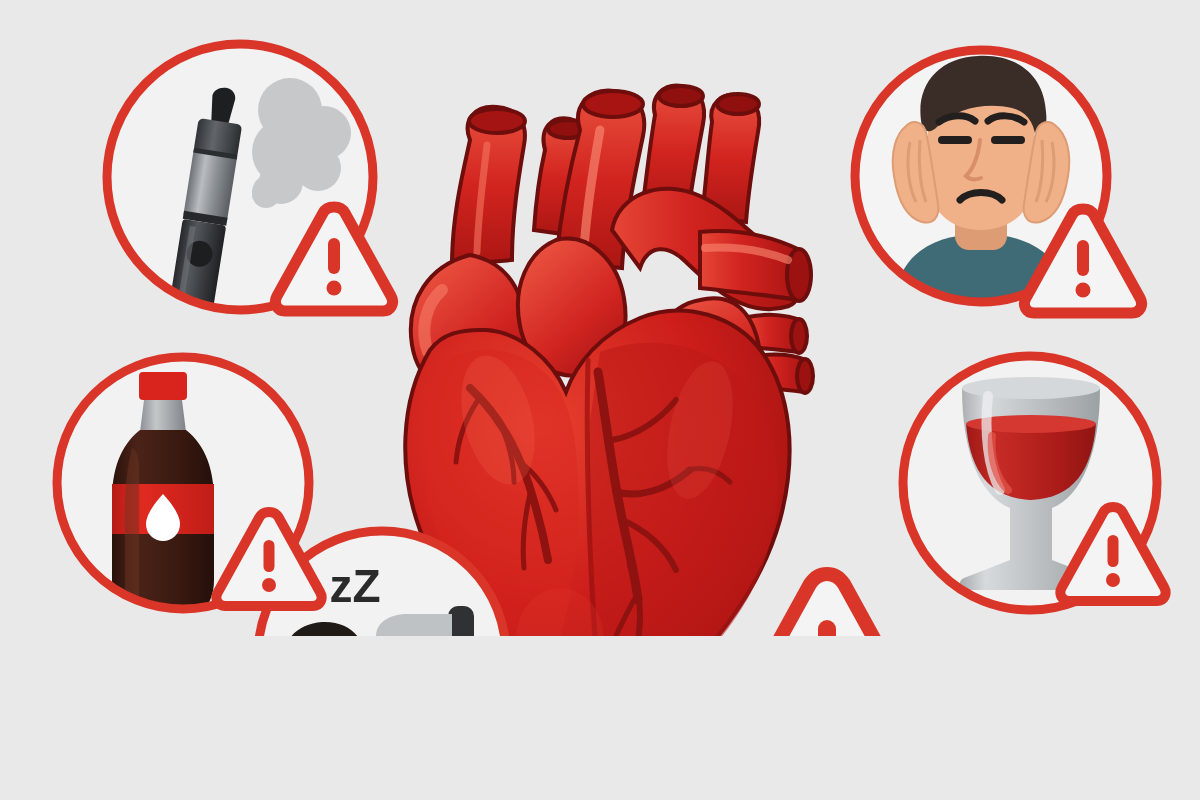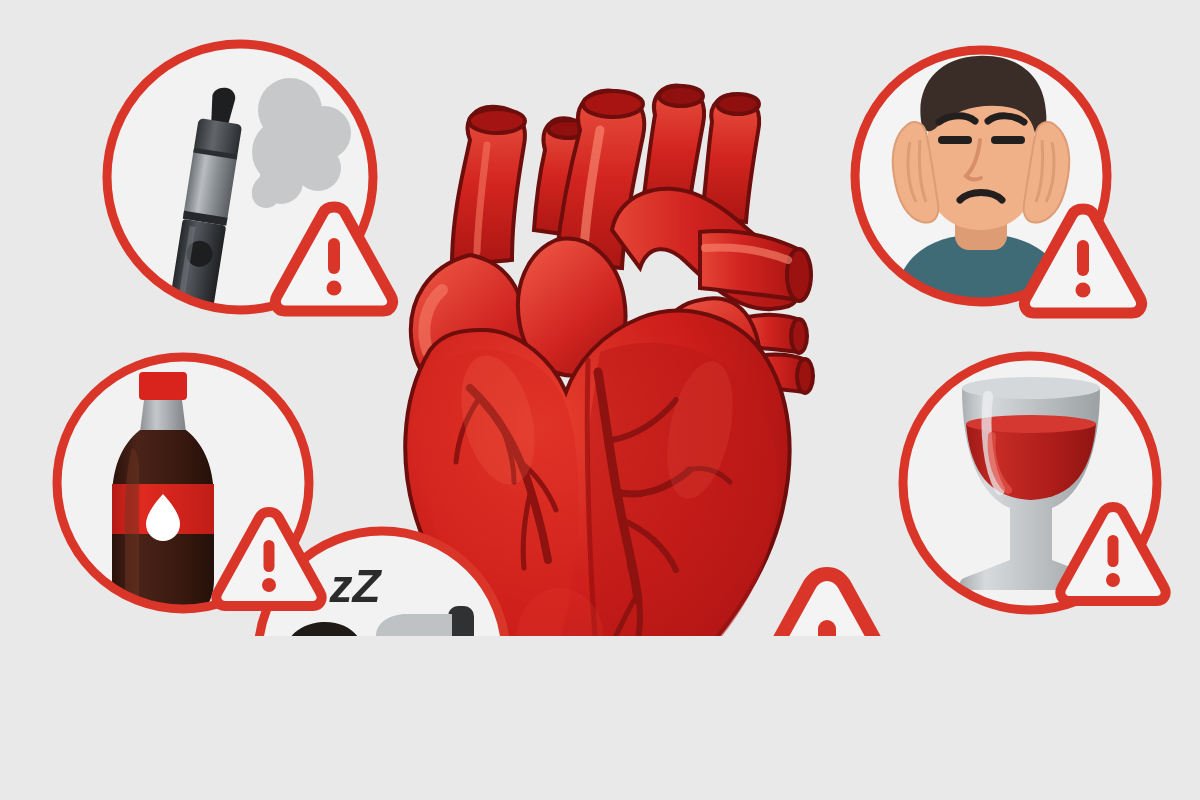--- a/index.html
+++ b/index.html
@@ -7,21 +7,20 @@
   body{
     font-family:"Liberation Sans", sans-serif;
     background:#e9e9e9;
   }
   #stage{
     position:relative;
     width:1200px;
     height:636px;
     overflow:hidden;
     background:#e9e9e9;
-    font-style:italic;
   }
   #stage svg.layer{
     position:absolute;
     top:0; left:0;
     width:1200px;
     height:800px;
   }
   .sr{position:absolute;width:1px;height:1px;overflow:hidden;clip:rect(0 0 0 0);white-space:nowrap;}
 </style>
 </head>

